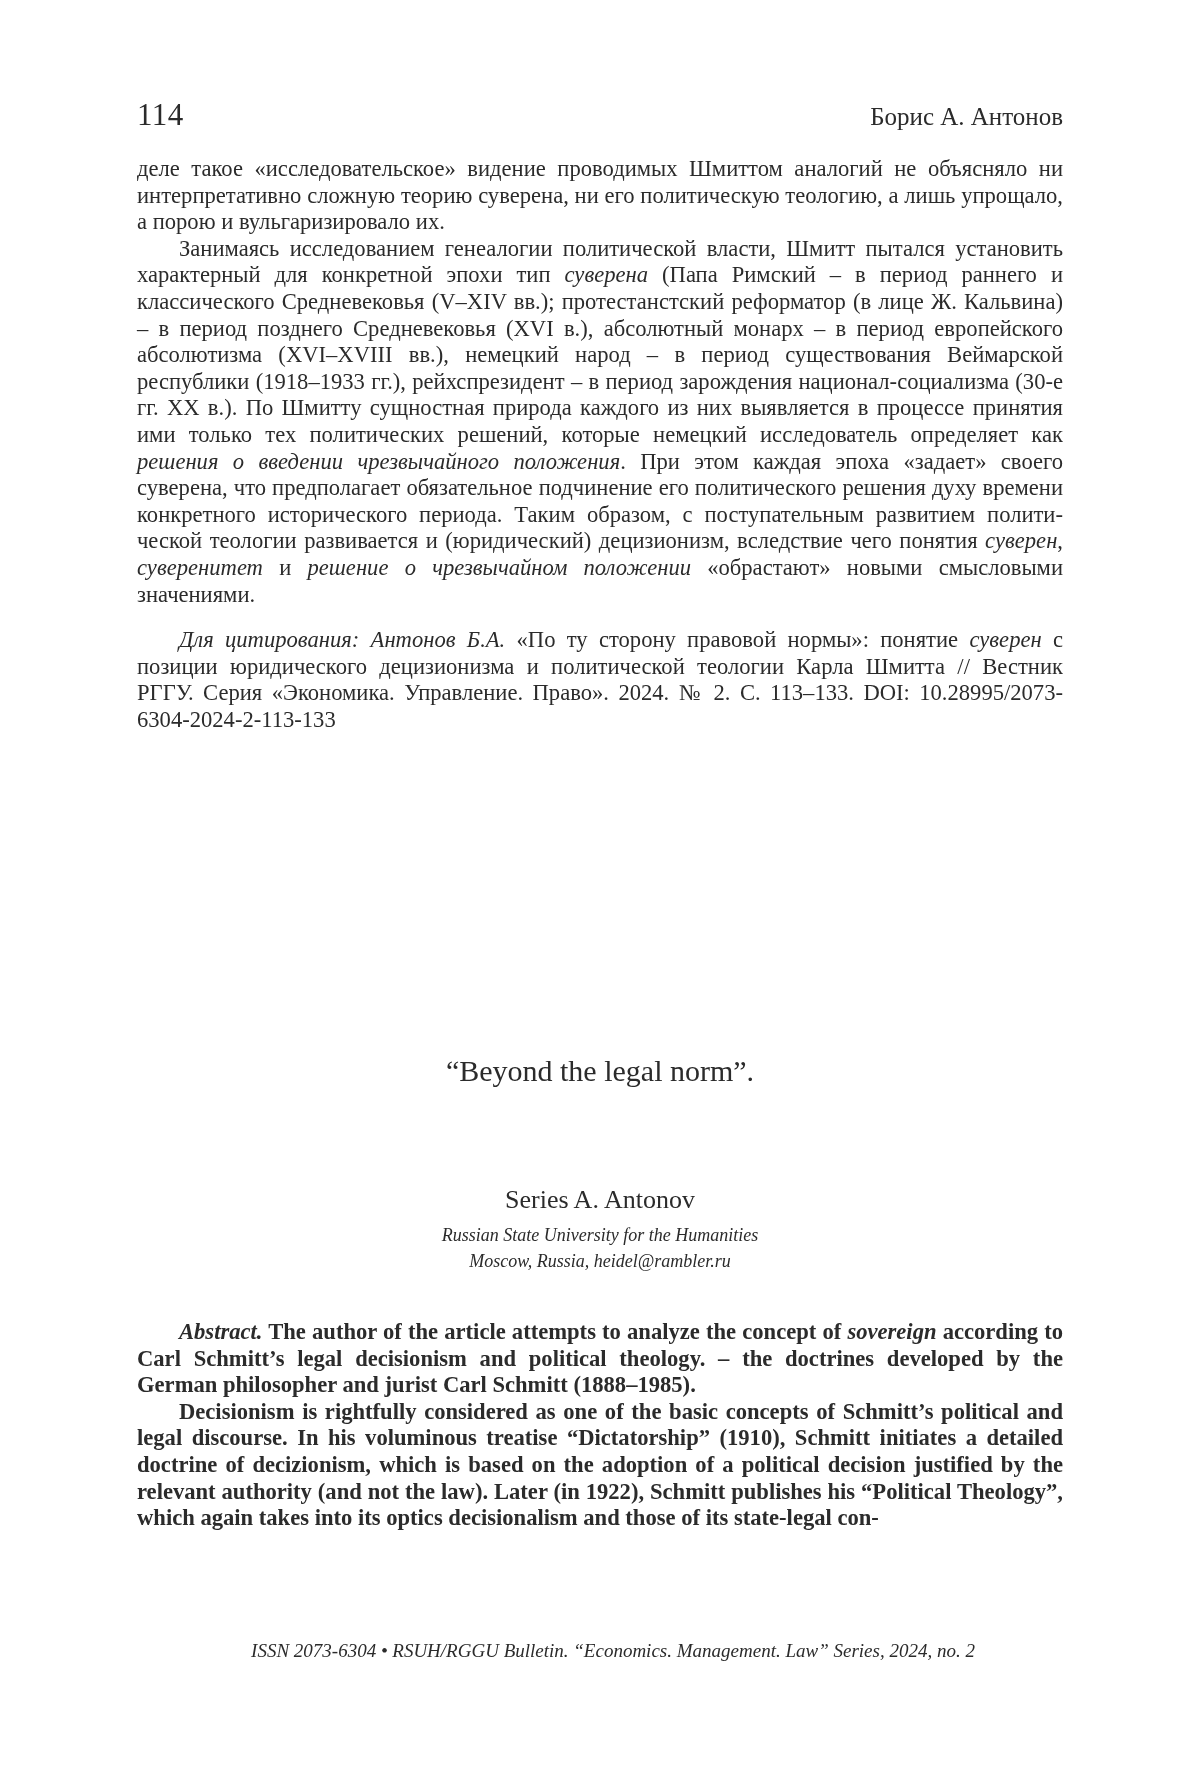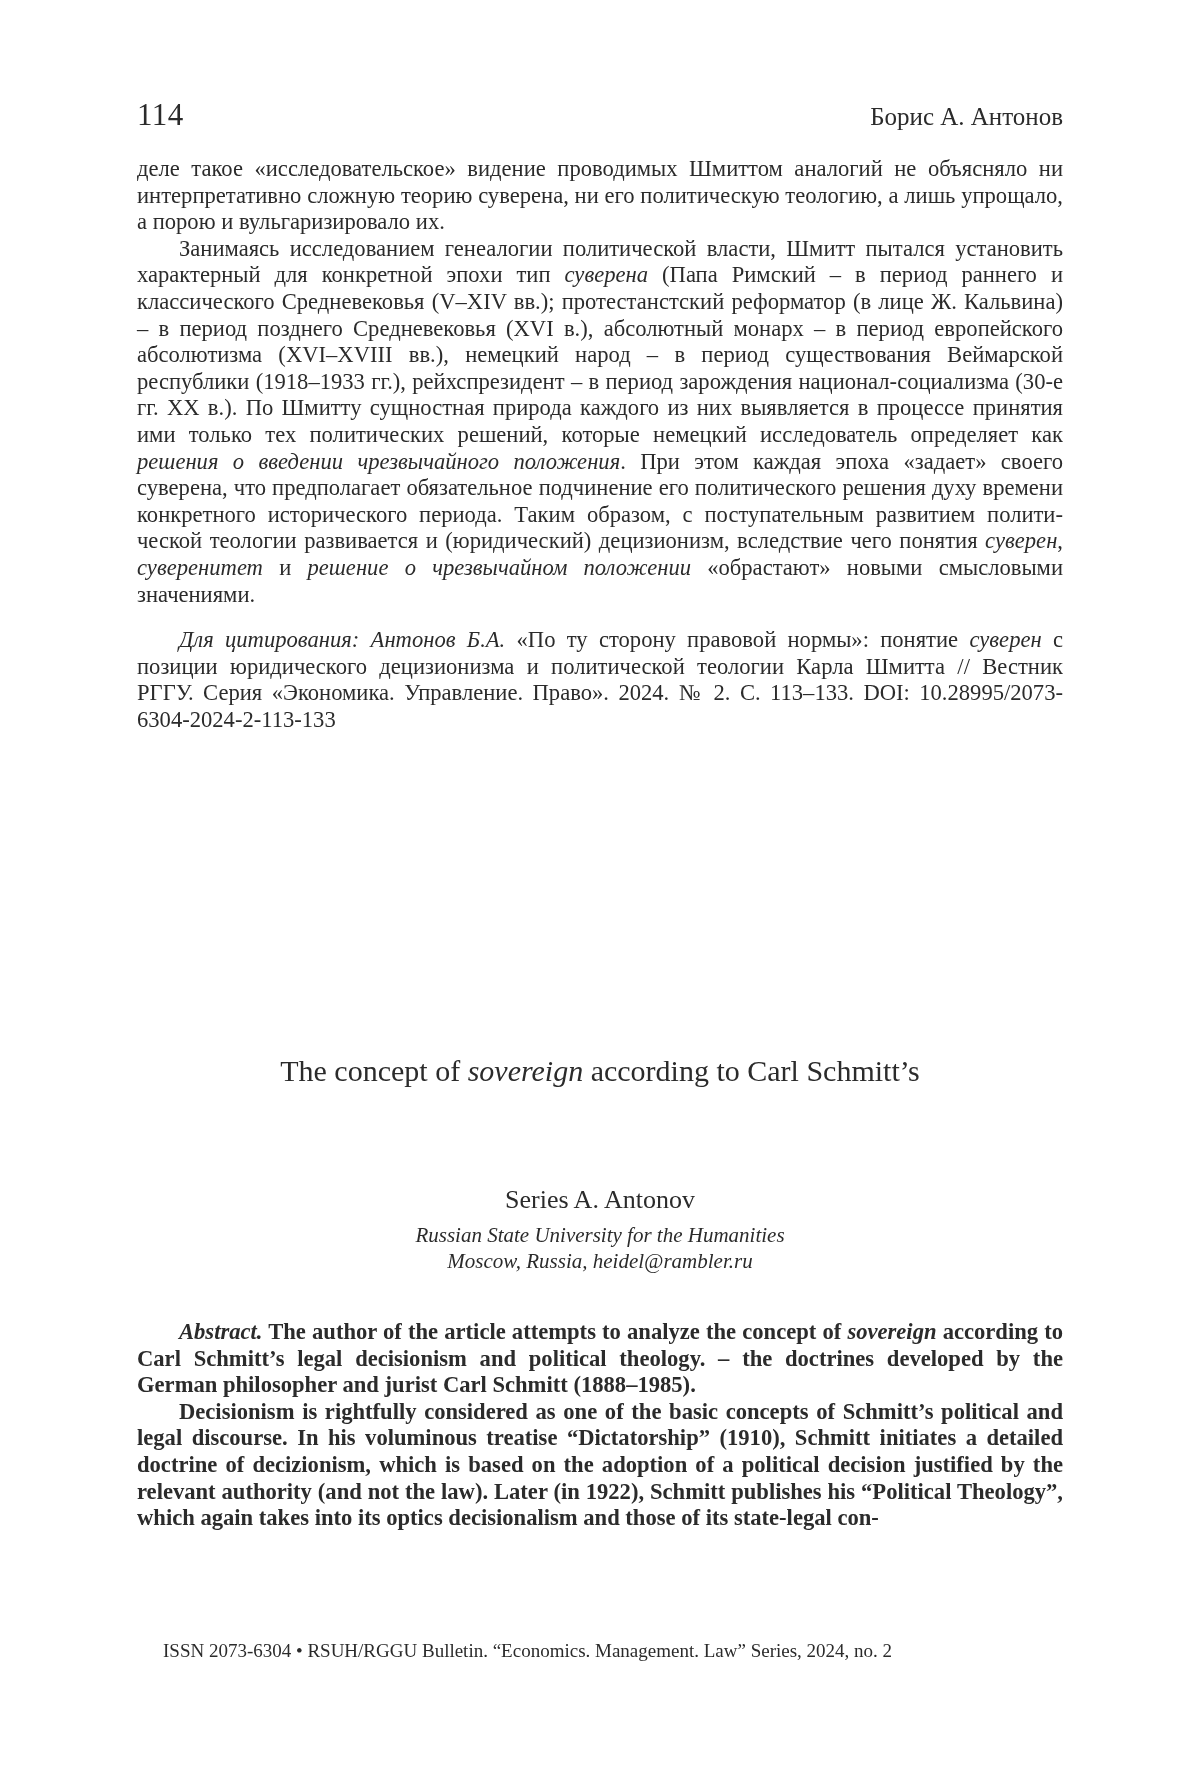--- a/index.html
+++ b/index.html
@@ -29,51 +29,51 @@
   .en-title {
     position: absolute; top: 1053px; left: 0; width: 926px;
     text-align: center; font-size: 30px; line-height: 35px;
   }
   .en-author {
     position: absolute; top: 1185px; left: 0; width: 926px;
     text-align: center; font-size: 26px; line-height: 30px;
   }
   .en-affil {
     position: absolute; top: 1222px; left: 0; width: 926px;
-    text-align: center; font-style: italic; font-size: 21px; line-height: 26px;
+    text-align: center; font-style: italic; font-size: 18px; line-height: 26px;
   }
   .en-abstract {
     position: absolute; top: 1319px; left: 0; width: 926px;
     font-size: 22.6px; line-height: 26.6px; text-align: justify;
   }
   .en-abstract p { margin: 0; text-indent: 42px; font-weight: bold; }
   .footer {
     position: absolute; top: 1640px; left: 26px; width: 900px;
-    font-size: 19px; white-space: nowrap; text-align: left;
+    font-size: 19px; white-space: nowrap; text-align: center; font-style: italic;
   }
 </style>
 </head>
 <body>
 
 <div class="page">
 
   <div class="running-head">
     <span class="page-number">114</span>
     <span class="running-author">Борис А. Антонов</span>
   </div>
 
   <div class="body-text">
     <p><span>деле такое «исследовательское» видение проводимых Шмиттом аналогий не объясняло ни интерпретативно сложную теорию суверена, ни его по­литическую теологию, а лишь упрощало, а порою и вульгаризировало их.</span></p>
     <p class="indent"><span>Занимаясь исследованием генеалогии политической власти, Шмитт пытался установить характерный для конкретной эпохи тип </span><em>суверена</em><span> (Папа Римский – в период раннего и классического Средневековья (V–XIV вв.); протестанстский реформатор (в лице Ж. Кальвина) – в период позднего Средневековья (XVI в.), абсолютный монарх – в период евро­пейского абсолютизма (XVI–XVIII вв.), немецкий народ – в период су­ществования Веймарской республики (1918–1933 гг.), рейхспрезидент – в период зарождения национал-социализма (30-е гг. XX в.). По Шмитту сущностная природа каждого из них выявляется в процессе принятия ими только тех политических решений, которые немецкий исследователь определяет как </span><em>решения о введении чрезвычайного положения</em><span>. При этом каждая эпоха «задает» своего суверена, что предполагает обязательное подчинение его политического решения духу времени конкретного исто­рического периода. Таким образом, с поступательным развитием полити­ческой теологии развивается и (юридический) децизионизм, вследствие чего понятия </span><em>суверен</em><span>, </span><em>суверенитет</em><span> и </span><em>решение о чрезвычайном положении</em><span> «обрастают» новыми смысловыми значениями.</span></p>
     <div class="gap"></div>
     <p class="indent"><em>Для цитирования: Антонов Б.А.</em><span> «По ту сторону правовой нормы»: по­нятие </span><em>суверен</em><span> с позиции юридического децизионизма и политической те­ологии Карла Шмитта // Вестник РГГУ. Серия «Экономика. Управление. Право». 2024. № 2. С. 113–133. DOI: 10.28995/2073-6304-2024-2-113-133</span></p>
   </div>
 
   <div class="en-title">
-    <div><span>The concept of </span><em>sovereign</em><span> according to Carl Schmitt’s</span></div>
+    <div>“Beyond the legal norm”.</div>
   </div>
 
   <div class="en-author">Series A. Antonov</div>
 
   <div class="en-affil">
     <div>Russian State University for the Humanities</div>
     <div>Moscow, Russia, heidel@rambler.ru</div>
   </div>
 
   <div class="en-abstract">

